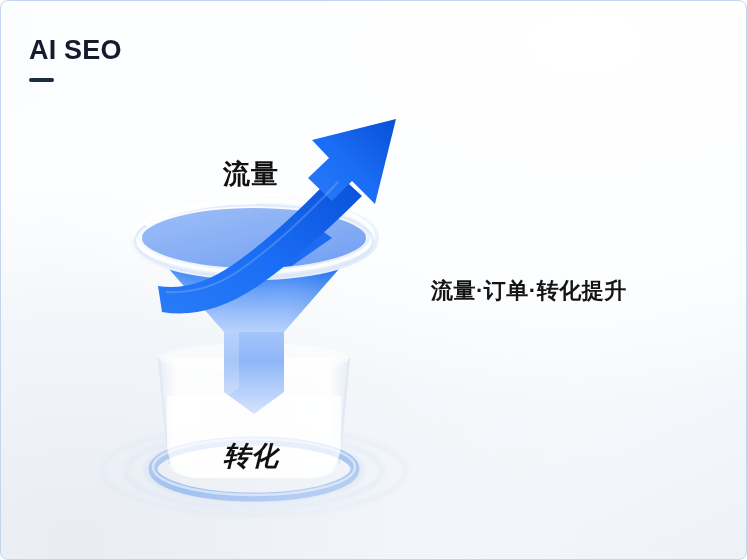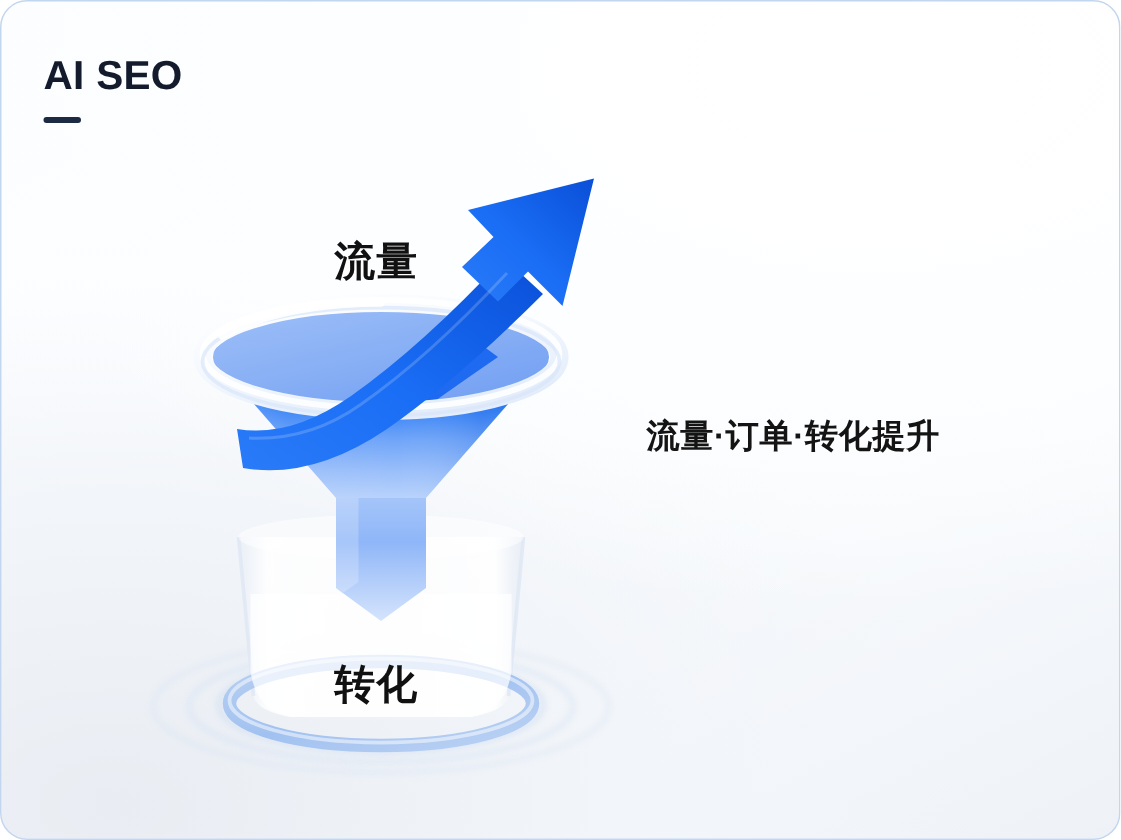--- a/index.html
+++ b/index.html
@@ -9,21 +9,21 @@
   }
   body {
     font-family: "Liberation Sans", "DejaVu Sans", sans-serif;
   }
   #canvas {
     position: relative;
     width: 747px;
     height: 560px;
     overflow: hidden;
     box-sizing: border-box;
-    border-radius: 18px;
+    border-radius: 8px;
     border: 1px solid #c3d6ef;
     background:
       radial-gradient(120% 90% at 78% 8%, #ffffff 0%, #fdfeff 42%, rgba(255,255,255,0) 72%),
       radial-gradient(100% 80% at 10% 96%, #e9edf3 0%, #f2f5f9 45%, rgba(242,245,249,0) 78%),
       linear-gradient(155deg, #fbfdff 0%, #fdfeff 38%, #f7f9fc 68%, #eef2f7 100%);
   }
 
   
   #title-block {
     position: absolute;
@@ -84,20 +84,21 @@
     white-space: nowrap;
     text-align: right;
   }
   #label-traffic {
     left: 222px;
     top: 155px;
   }
   #label-conversion {
     left: 222px;
     top: 437px;
+    font-style: italic;
   }
 </style>
 </head>
 <body>
 
 <div id="canvas">
 
   <div id="title-block">
     <div id="page-title">AI SEO</div>
     <div id="title-rule"></div>

